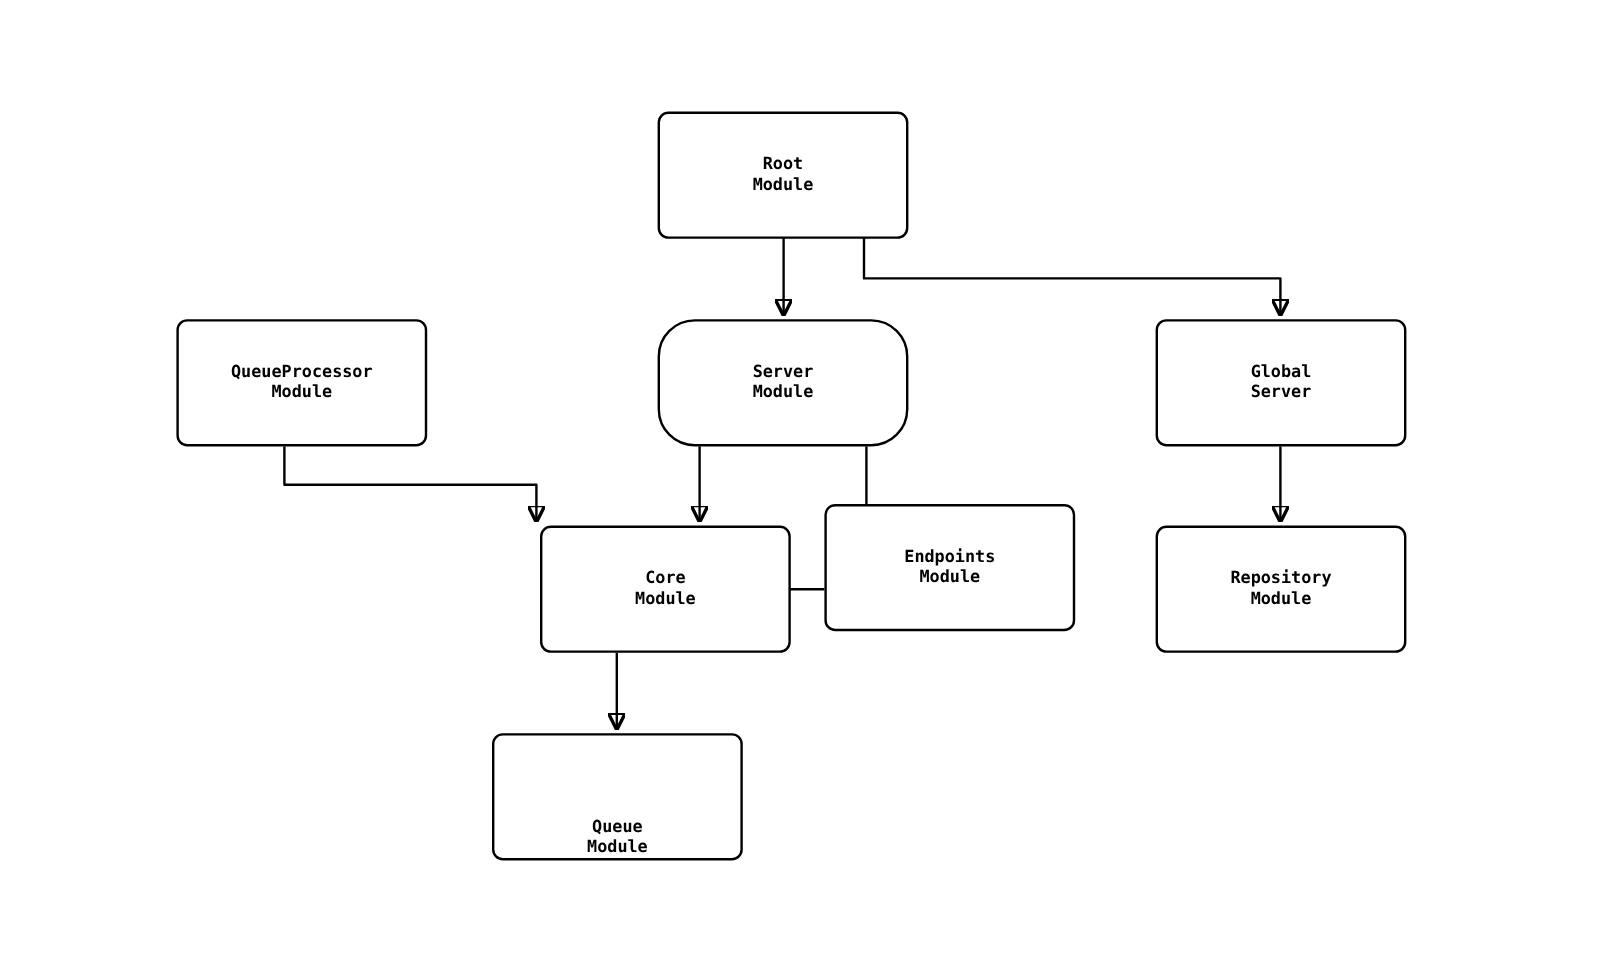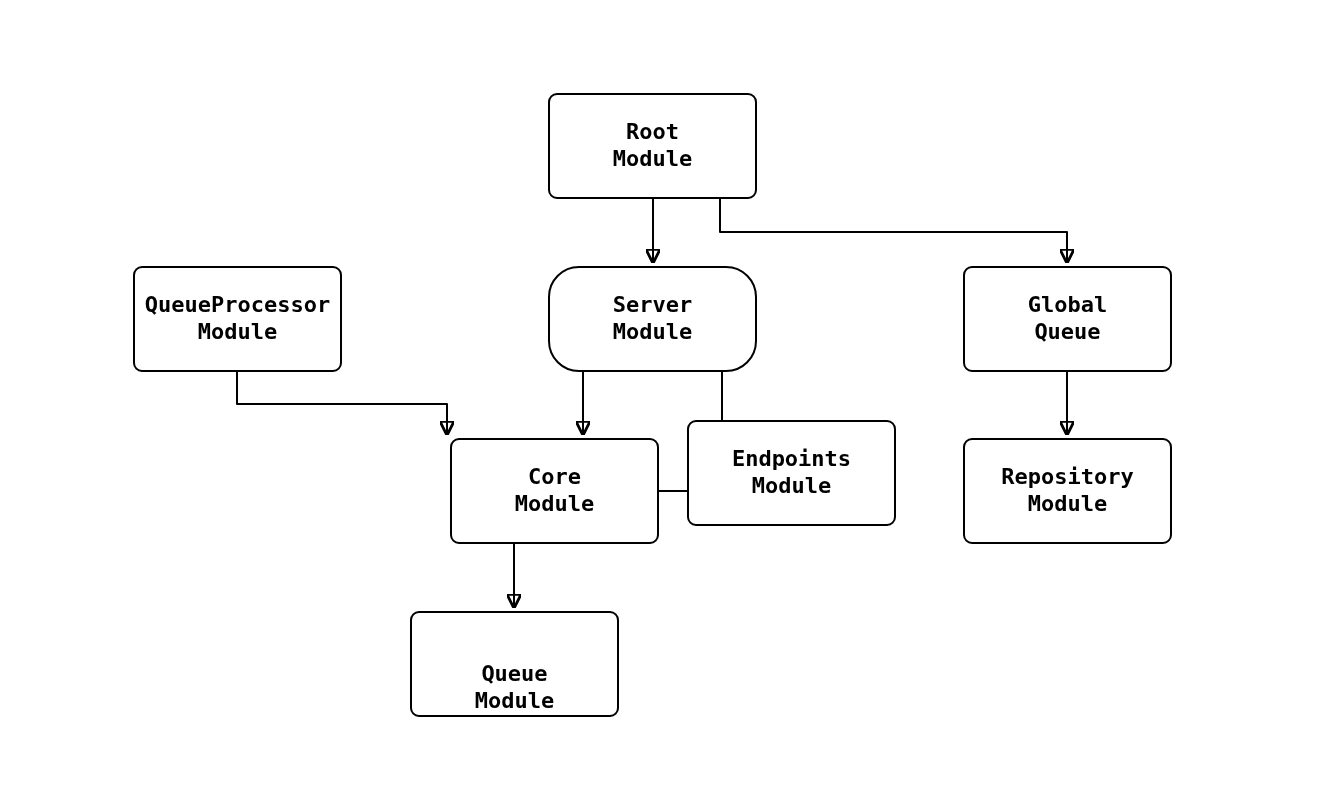--- a/index.html
+++ b/index.html
@@ -35,21 +35,21 @@
     height: 106px;
     box-sizing: border-box;
     border: 2px solid #000000;
     border-radius: 9px;
     background: #ffffff;
     display: flex;
     align-items: center;
     justify-content: center;
   }
   .node-label {
-    font-size: 22px;
+    font-size: 14px;
     font-weight: bold;
     color: #000000;
     text-align: center;
     line-height: 1.22;
     white-space: pre-line;
     letter-spacing: 0px;
   }
 </style>
 </head>
 <body>
@@ -70,33 +70,33 @@
     <path d="M686,491 L624,491" marker-end="url(#arrowhead)"></path>
     <path d="M1067,373 L1067,434" marker-end="url(#arrowhead)"></path>
     <path d="M514,545 L514,607" marker-end="url(#arrowhead)"></path>
   </svg>
 
   <div class="node" style="left:548px; top:93px;">
     <span class="node-label">Root
 Module</span>
   </div>
 
-  <div class="node" style="left:133px; top:266px;">
+  <div class="node" style="left:147px; top:266px;">
     <span class="node-label">QueueProcessor
 Module</span>
   </div>
 
   <div class="node" style="left:548px; top:266px;border-radius:31px;">
     <span class="node-label">Server
 Module</span>
   </div>
 
   <div class="node" style="left:963px; top:266px;">
     <span class="node-label">Global
-Queue</span>
+Server</span>
   </div>
 
   <div class="node" style="left:410px; top:438px;margin-left:40px;">
     <span class="node-label">Core
 Module</span>
   </div>
 
   <div class="node" style="left:687px; top:420px;">
     <span class="node-label">Endpoints
 Module</span>

